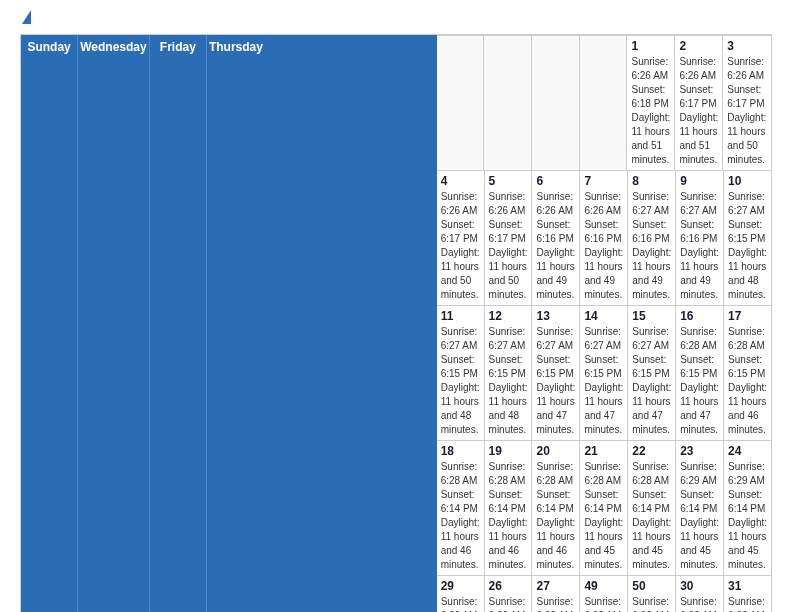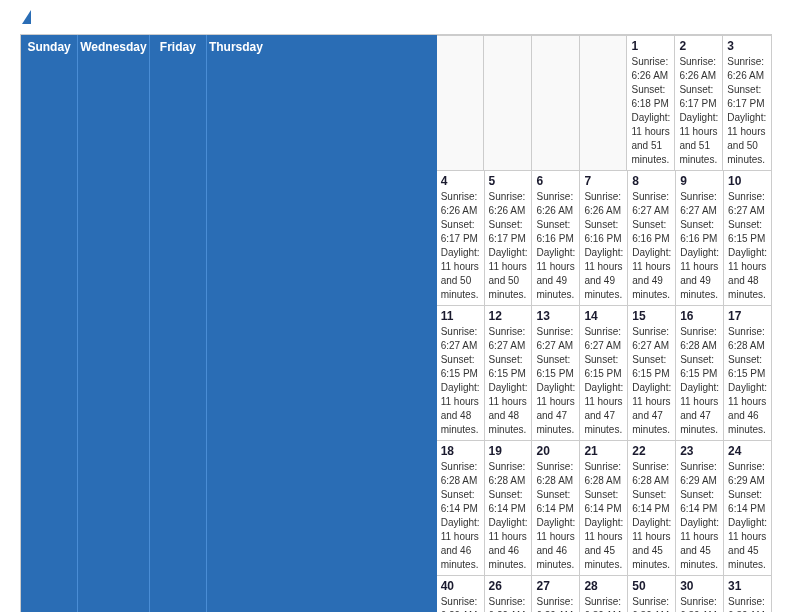--- a/index.html
+++ b/index.html
@@ -226,33 +226,33 @@
             <span class="day-num">23</span>
             <div class="day-info">Sunrise: 6:29 AM<br>Sunset: 6:14 PM<br>Daylight: 11 hours and 45 minutes.</div>
           </div>
           <div class="cal-cell">
             <span class="day-num">24</span>
             <div class="day-info">Sunrise: 6:29 AM<br>Sunset: 6:14 PM<br>Daylight: 11 hours and 45 minutes.</div>
           </div>
         </div>
         <div class="cal-row">
           <div class="cal-cell">
-            <span class="day-num">40</span>
+            <span class="day-num">29</span>
             <div class="day-info">Sunrise: 6:29 AM<br>Sunset: 6:14 PM<br>Daylight: 11 hours and 45 minutes.</div>
           </div>
           <div class="cal-cell">
             <span class="day-num">26</span>
             <div class="day-info">Sunrise: 6:29 AM<br>Sunset: 6:14 PM<br>Daylight: 11 hours and 44 minutes.</div>
           </div>
           <div class="cal-cell">
             <span class="day-num">27</span>
             <div class="day-info">Sunrise: 6:29 AM<br>Sunset: 6:14 PM<br>Daylight: 11 hours and 44 minutes.</div>
           </div>
           <div class="cal-cell">
-            <span class="day-num">28</span>
+            <span class="day-num">49</span>
             <div class="day-info">Sunrise: 6:30 AM<br>Sunset: 6:14 PM<br>Daylight: 11 hours and 44 minutes.</div>
           </div>
           <div class="cal-cell">
             <span class="day-num">50</span>
             <div class="day-info">Sunrise: 6:30 AM<br>Sunset: 6:14 PM<br>Daylight: 11 hours and 44 minutes.</div>
           </div>
           <div class="cal-cell">
             <span class="day-num">30</span>
             <div class="day-info">Sunrise: 6:30 AM<br>Sunset: 6:14 PM<br>Daylight: 11 hours and 44 minutes.</div>
           </div>

